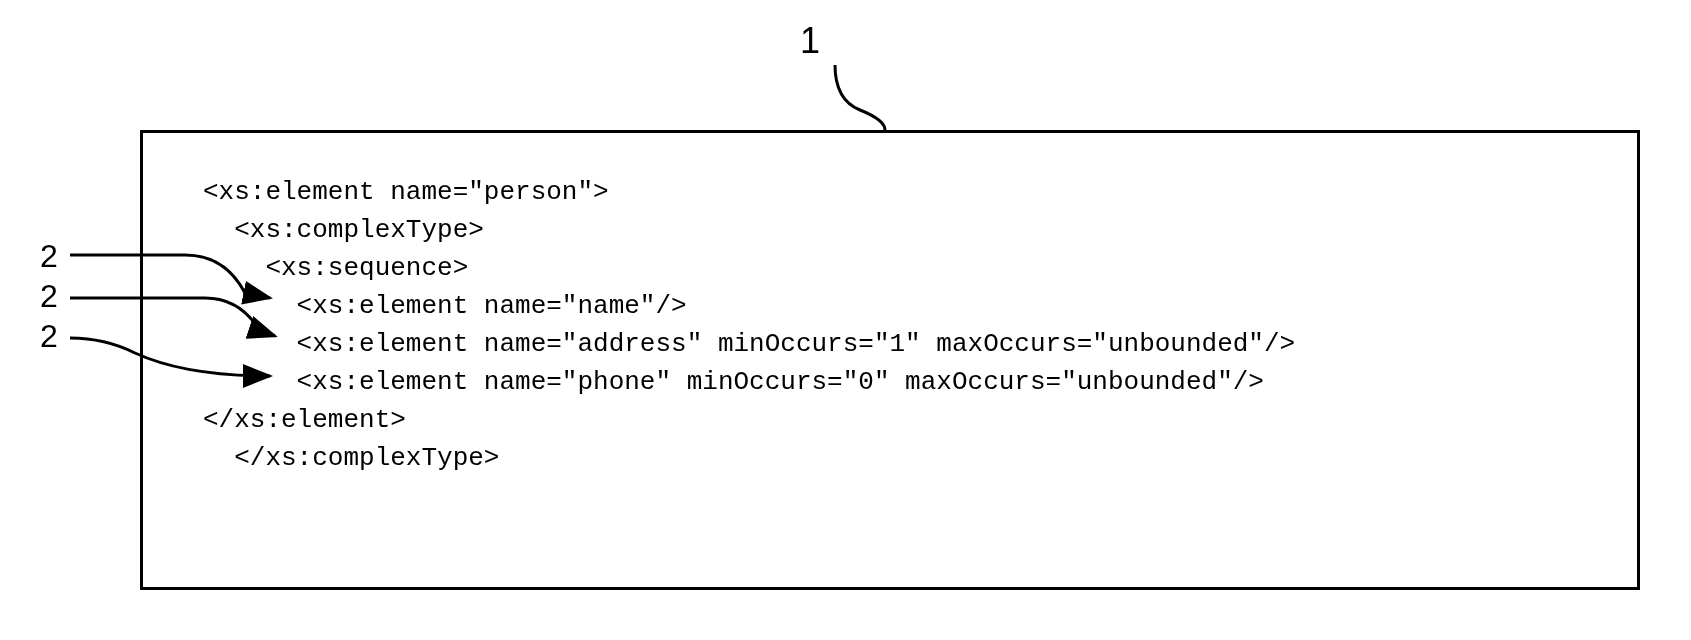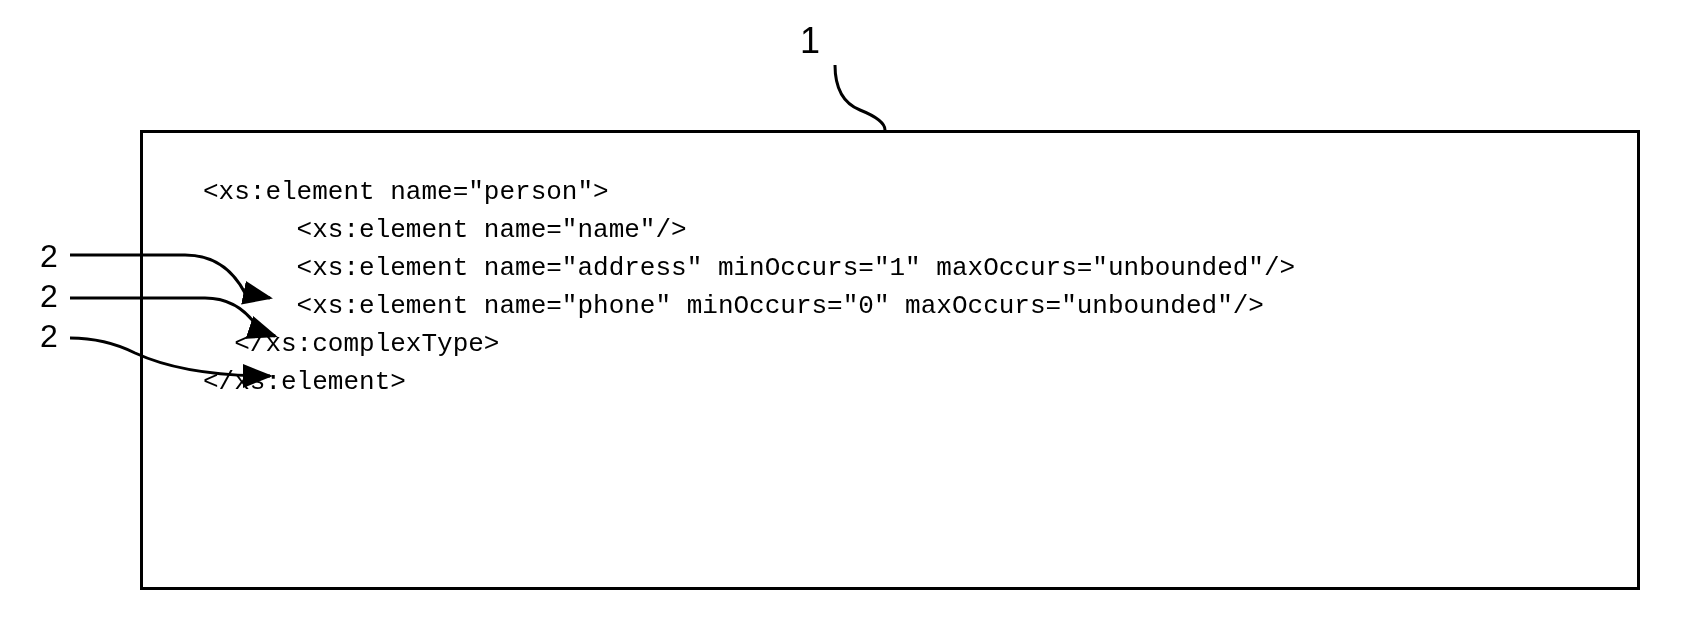--- a/index.html
+++ b/index.html
@@ -67,25 +67,27 @@
 <div class="diagram-container">
 
   <div class="callout-1">1</div>
 
   <svg class="callout-1-curve" width="80" height="75">
     <path d="M 5 5 Q 5 40 30 50 Q 55 60 55 70" stroke="#000" stroke-width="3" fill="none"></path>
   </svg>
 
   <div class="code-box">
     <div class="code-line">&lt;xs:element name="person"&gt;</div>
+    <div class="code-line">  &lt;xs:complexType&gt;</div>
+    <div class="code-line">    &lt;xs:sequence&gt;</div>
     <div class="code-line">      &lt;xs:element name="name"/&gt;</div>
     <div class="code-line">      &lt;xs:element name="address" minOccurs="1" maxOccurs="unbounded"/&gt;</div>
     <div class="code-line">      &lt;xs:element name="phone" minOccurs="0" maxOccurs="unbounded"/&gt;</div>
+    <div class="code-line">&lt;/xs:element&gt;</div>
     <div class="code-line">  &lt;/xs:complexType&gt;</div>
-    <div class="code-line">&lt;/xs:element&gt;</div>
   </div>
 
   <div class="callout-2-group">
     <div class="callout-2-label" style="left:0px; top:0px;">2</div>
     <div class="callout-2-label" style="left:0px; top:40px;">2</div>
     <div class="callout-2-label" style="left:0px; top:80px;">2</div>
 
     <svg class="arrow-svg" style="left:25px; top:5px;" width="220" height="65">
       <defs>
         <marker id="ah1" markerWidth="10" markerHeight="8" refX="9" refY="4" orient="auto">

